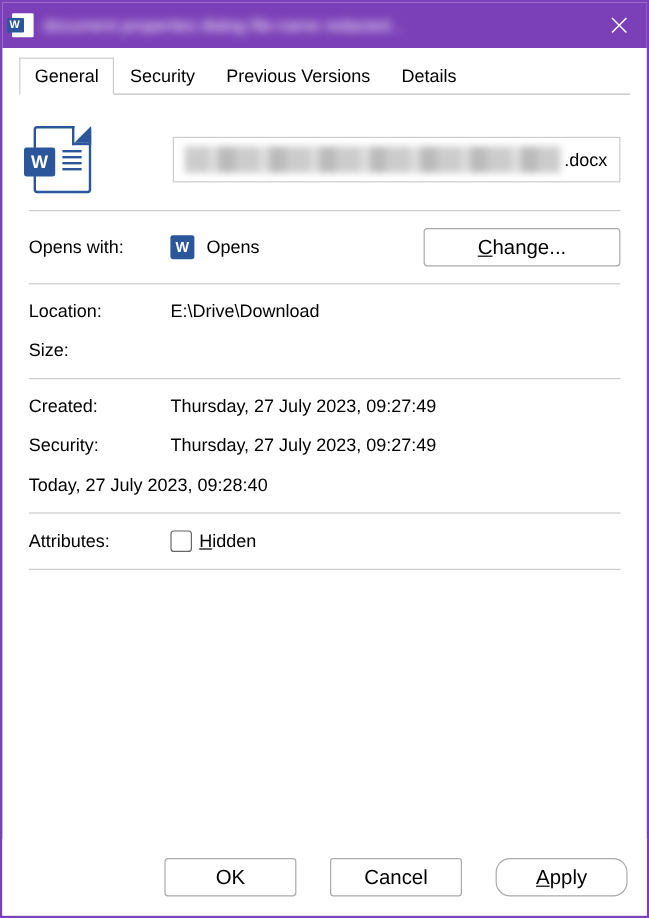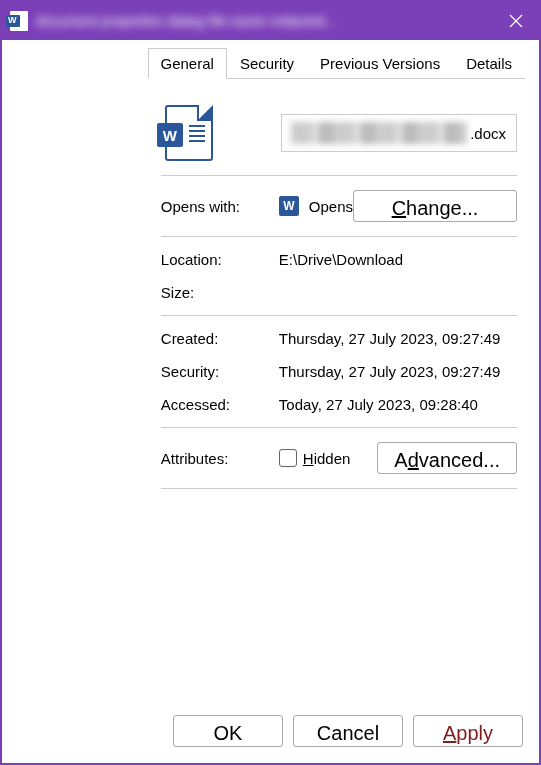--- a/index.html
+++ b/index.html
@@ -69,21 +69,20 @@
       align-items: center;
       justify-content: center;
       cursor: pointer;
     }
     .titlebar-close svg { stroke: #fff; }
     .content {
       flex: 1;
       padding: 8px 14px 0 14px;
       display: flex;
       flex-direction: column;
-      align-items: flex-end;
     }
     .tabs {
       display: flex;
       border-bottom: 1px solid #ccc;
       margin-bottom: -1px;
     }
     .tab {
       padding: 6px 12px;
       font-size: 15px;
       cursor: pointer;
@@ -193,21 +192,21 @@
       font-size: 12px;
       display: inline-flex;
       align-items: center;
       justify-content: center;
       margin-right: 10px;
     }
     .btn {
       border: 1px solid #aaa;
       background: #fff;
       padding: 6px 16px;
-      font-size: 20px;
+      font-size: 17px;
       border-radius: 3px;
       cursor: pointer;
       min-width: 100px;
       height: 32px;
     }
     .btn-wide { width: 164px; }
     .btn-right { margin-left: auto; }
     .checkbox-wrap {
       display: inline-flex;
       align-items: center;
@@ -219,26 +218,26 @@
       height: 18px;
       border: 1px solid #666;
       border-radius: 3px;
       margin-right: 6px;
     }
     .checkbox-label.dotted { border: 1px dotted #333; padding: 0 2px; }
     .checkbox-label .u { text-decoration: underline; }
     .footer {
       display: flex;
       justify-content: flex-end;
-      gap: 10px;
+      gap: 28px;
       padding: 16px;
       background: #fff;
     }
     .footer .btn { width: 110px; }
-    .footer .btn.disabled { color: #7f1d1d; cursor: default; }
+    .footer .btn.disabled { color: #000000; cursor: default; border-radius: 12px; }
     .btn .u { text-decoration: underline; }
   </style>
 </head>
 <body>
 
 <div class="window">
 
   <div class="titlebar">
     <div class="titlebar-icon"></div>
     <div class="titlebar-title">document properties dialog file-name redacted...</div>
@@ -301,34 +300,32 @@
 
       <div class="row">
         <div class="label-col">Created:</div>
         <div class="value-col">Thursday, 27 July 2023, 09:27:49</div>
       </div>
       <div class="row">
         <div class="label-col">Security:</div>
         <div class="value-col">Thursday, 27 July 2023, 09:27:49</div>
       </div>
       <div class="row">
-        <div class="label-col">Accessed:</div>
         <div class="value-col">Today, 27 July 2023, 09:28:40</div>
       </div>
 
       <hr class="hr">
 
       <div class="row">
         <div class="label-col">Attributes:</div>
         <div class="value-col">
           <label class="checkbox-wrap">
             <span class="checkbox-box"></span>
             <span class="checkbox-label"><span class="u">H</span><span>idden</span></span>
           </label>
-          <button class="btn btn-right">A<span class="u">d</span>vanced...</button>
         </div>
       </div>
 
       <hr class="hr">
 
     </div>
   </div>
 
   <div class="footer">
     <button class="btn">OK</button>

